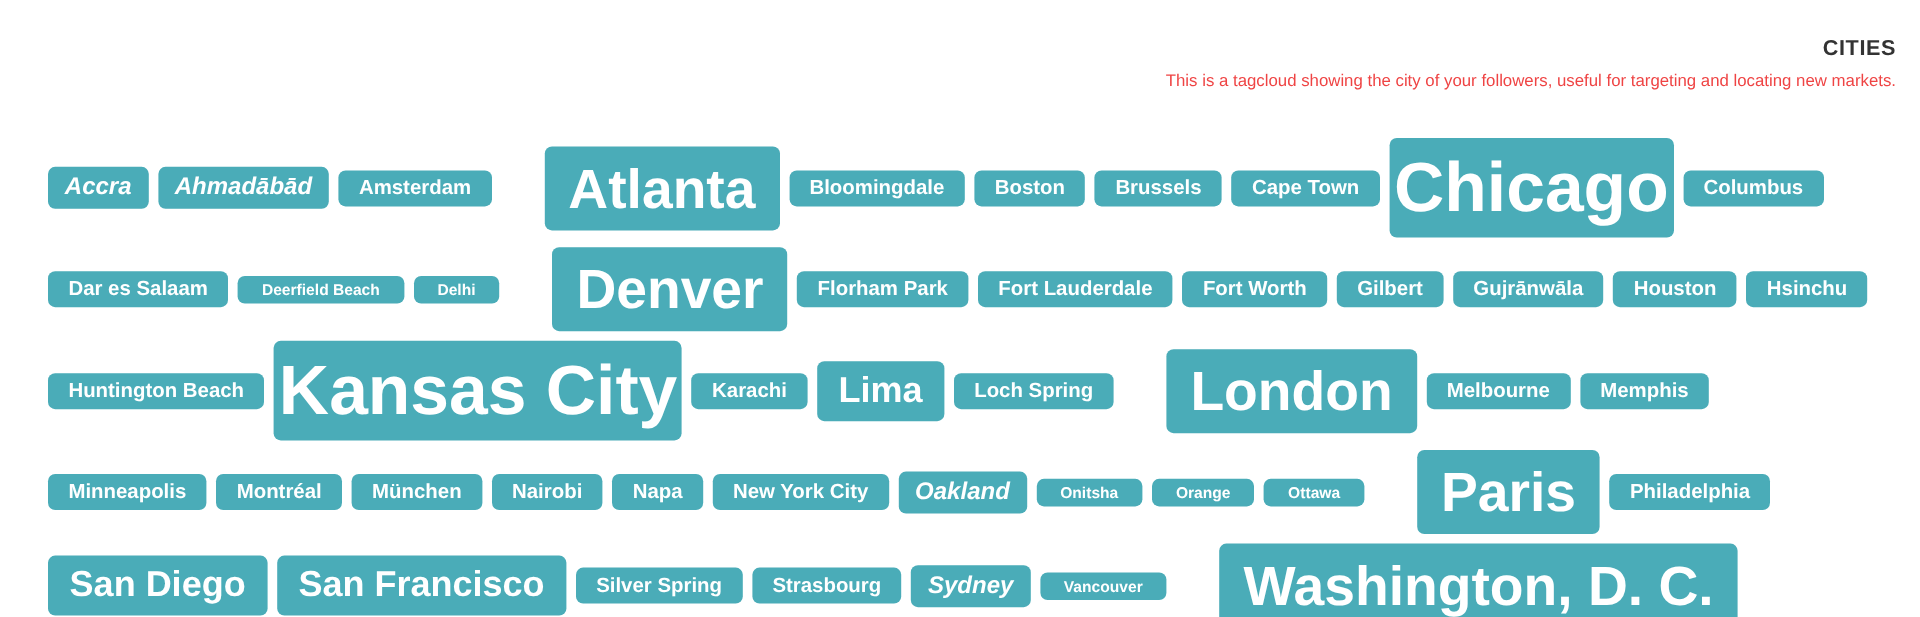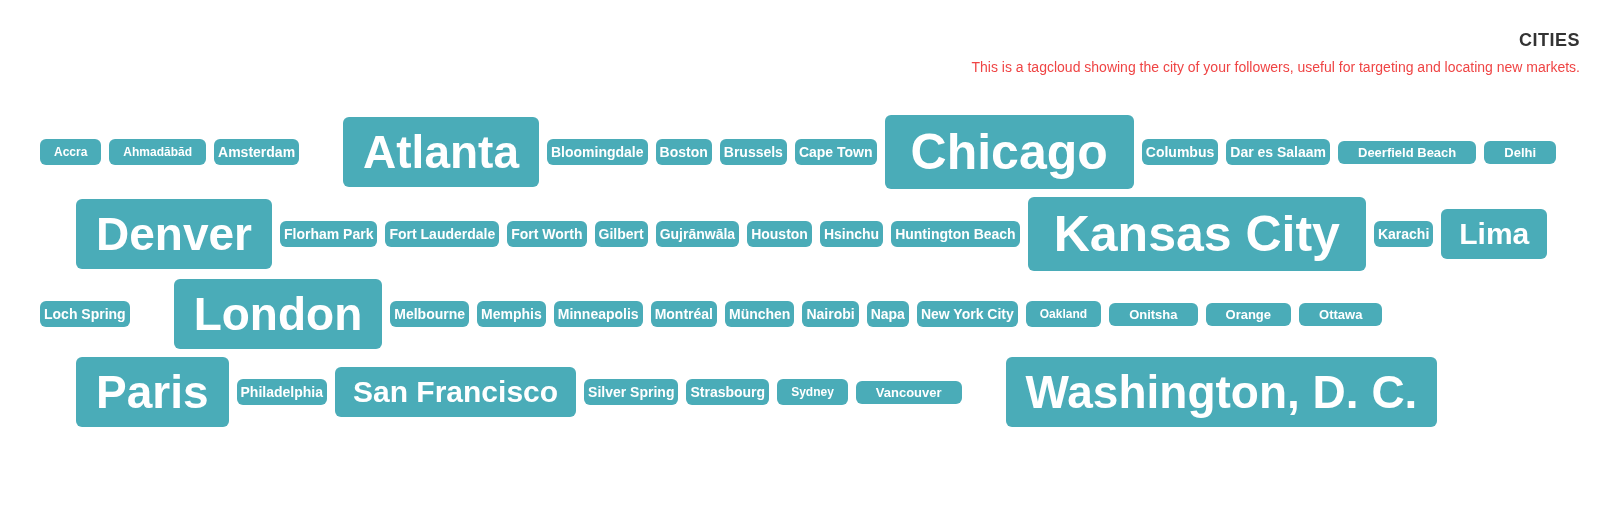--- a/index.html
+++ b/index.html
@@ -43,25 +43,25 @@
       border-radius: 6px;
       font-weight: 600;
       white-space: nowrap;
       cursor: pointer;
       display: inline-flex;
       align-items: center;
       justify-content: center;
     }
 
     .tag-xs  { font-size: 13px; padding: 4px 20px; }
-    .tag-sm  { font-size: 14px; padding: 5px 4px; }
-    .tag-md  { font-size: 12px; padding: 6px 14px; }
+    .tag-sm  { font-size: 17px; padding: 5px 17px; }
+    .tag-md  { font-size: 20px; padding: 6px 14px; font-style: italic; }
     .tag-lg  { font-size: 30px; padding: 8px 18px; }
     .tag-xl  { font-size: 46px; padding: 8px 20px; margin-left: 36px; }
-    .tag-xxl { font-size: 50px; padding: 8px 26px; }
+    .tag-xxl { font-size: 58px; padding: 8px 4px; }
   </style>
 </head>
 <body>
 
 <div class="page-header">
   <div class="page-title">CITIES</div>
   <div class="page-subtitle">This is a tagcloud showing the city of your followers, useful for targeting and locating new markets.</div>
 </div>
 
 <div class="tagcloud" id="tagcloud-container">
@@ -99,19 +99,20 @@
     <span class="tag tag-sm">München</span>
     <span class="tag tag-sm">Nairobi</span>
     <span class="tag tag-sm">Napa</span>
     <span class="tag tag-sm">New York City</span>
     <span class="tag tag-md">Oakland</span>
     <span class="tag tag-xs">Onitsha</span>
     <span class="tag tag-xs">Orange</span>
     <span class="tag tag-xs">Ottawa</span>
     <span class="tag tag-xl">Paris</span>
     <span class="tag tag-sm">Philadelphia</span>
+    <span class="tag tag-lg">San Diego</span>
     <span class="tag tag-lg">San Francisco</span>
     <span class="tag tag-sm">Silver Spring</span>
     <span class="tag tag-sm">Strasbourg</span>
     <span class="tag tag-md">Sydney</span>
     <span class="tag tag-xs">Vancouver</span>
     <span class="tag tag-xl">Washington, D. C.</span>
   </div>
 
 </body></html>

